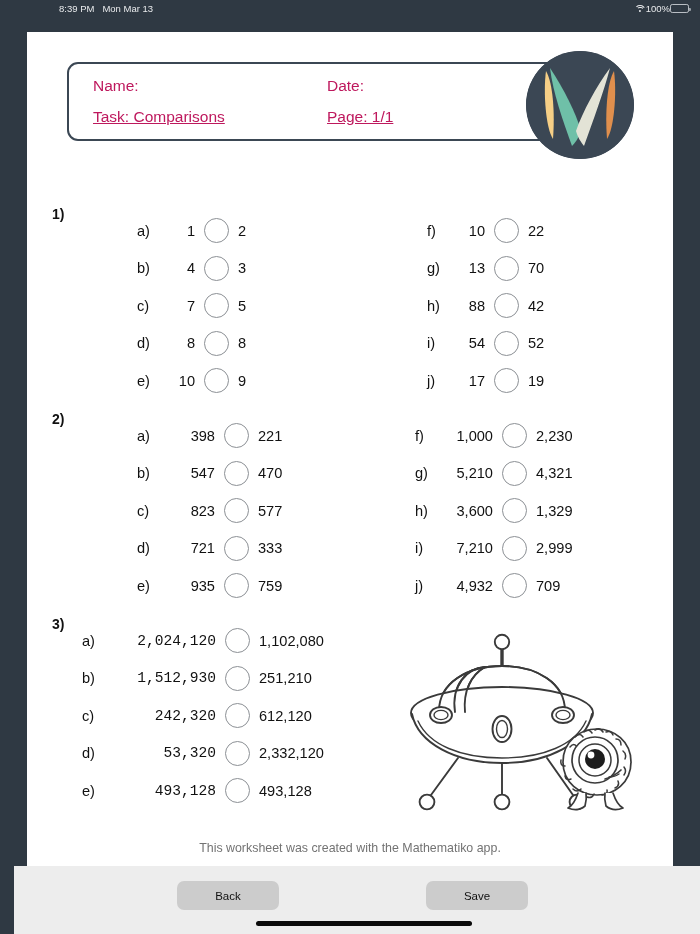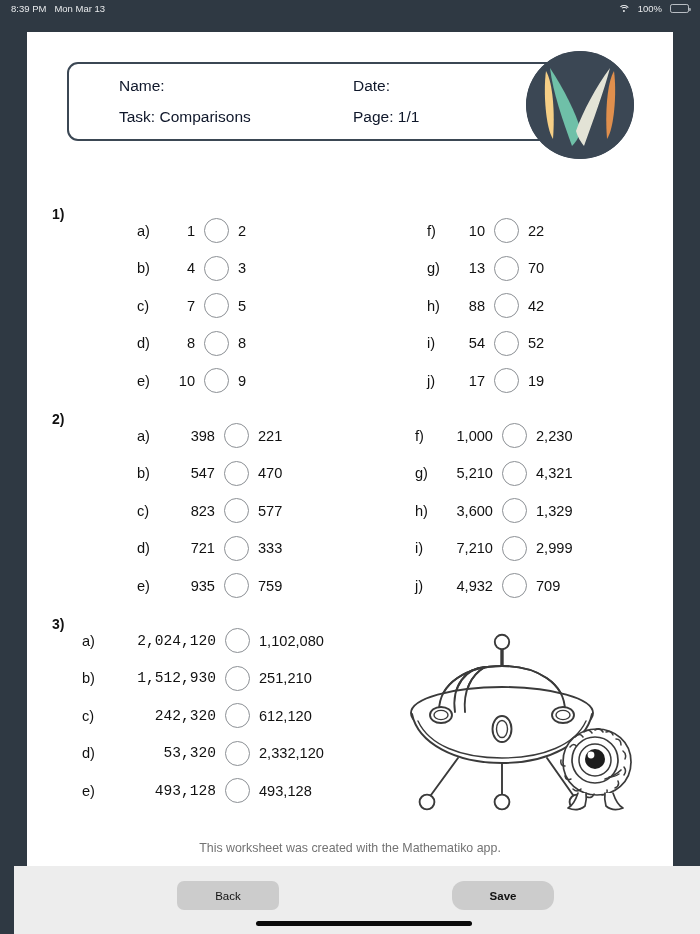--- a/index.html
+++ b/index.html
@@ -21,22 +21,22 @@
     position: absolute;
     top: 0; left: 0;
     width: 700px;
     height: 17px;
     color: #e8eaec;
     font-size: 9.5px;
     display: flex;
     align-items: center;
     padding: 0 11px;
   }
-  #status-bar .left  { display: flex; align-items: flex-end; gap: 8px; }
-  #status-bar .right { display: flex; align-items: center; gap: 8px; margin-left: auto; text-align: center; }
+  #status-bar .left  { display: flex; align-items: flex-end; gap: 8px; margin-left: 48px; }
+  #status-bar .right { display: flex; align-items: center; gap: 0; margin-left: auto; text-align: center; }
 
   .wifi-glyph {
     width: 11px; height: 9px;
     position: relative;
     display: inline-block;
   }
   .wifi-glyph i {
     position: absolute;
     border: 1.1px solid #e8eaec;
     border-bottom-color: transparent;
@@ -89,25 +89,24 @@
     border: 2.2px solid #3b4754;
     border-radius: 11px;
     background: #fff;
     z-index: 1;
   }
   .hdr-row {
     position: absolute;
     left: 0; width: 100%;
     display: flex;
     font-size: 15.5px;
-    color: #0f172a;
-    margin-left: 26px;
+    color: #be185d;
   }
   .hdr-row.r1 { top: 13px; }
-  .hdr-row.r2 { top: 44px; }
+  .hdr-row.r2 { top: 44px; text-decoration: underline; }
   .hdr-cell-l { width: 258px; padding-left: 24px; }
   .hdr-cell-r { }
 
   
   #logo {
     position: absolute;
     left: 499px;
     top: 19px;
     width: 108px;
     height: 108px;
@@ -222,21 +221,21 @@
     height: 29px;
     background: #cccccc;
     border: none;
     border-radius: 7px;
     font-family: "Liberation Sans", sans-serif;
     font-size: 11.5px;
     color: #111;
     cursor: pointer;
   }
   #btn-back { left: 163px; width: 102px; font-weight: normal; }
-  #btn-save { left: 438px; width: 102px; font-weight: bold; border-radius: 12px; }
+  #btn-save { left: 412px; width: 102px; font-weight: normal; }
 
   #home-indicator {
     position: absolute;
     left: 50%;
     transform: translateX(-50%);
     bottom: 8px;
     width: 216px;
     height: 5px;
     background: #0a0a0a;
     border-radius: 3px;

